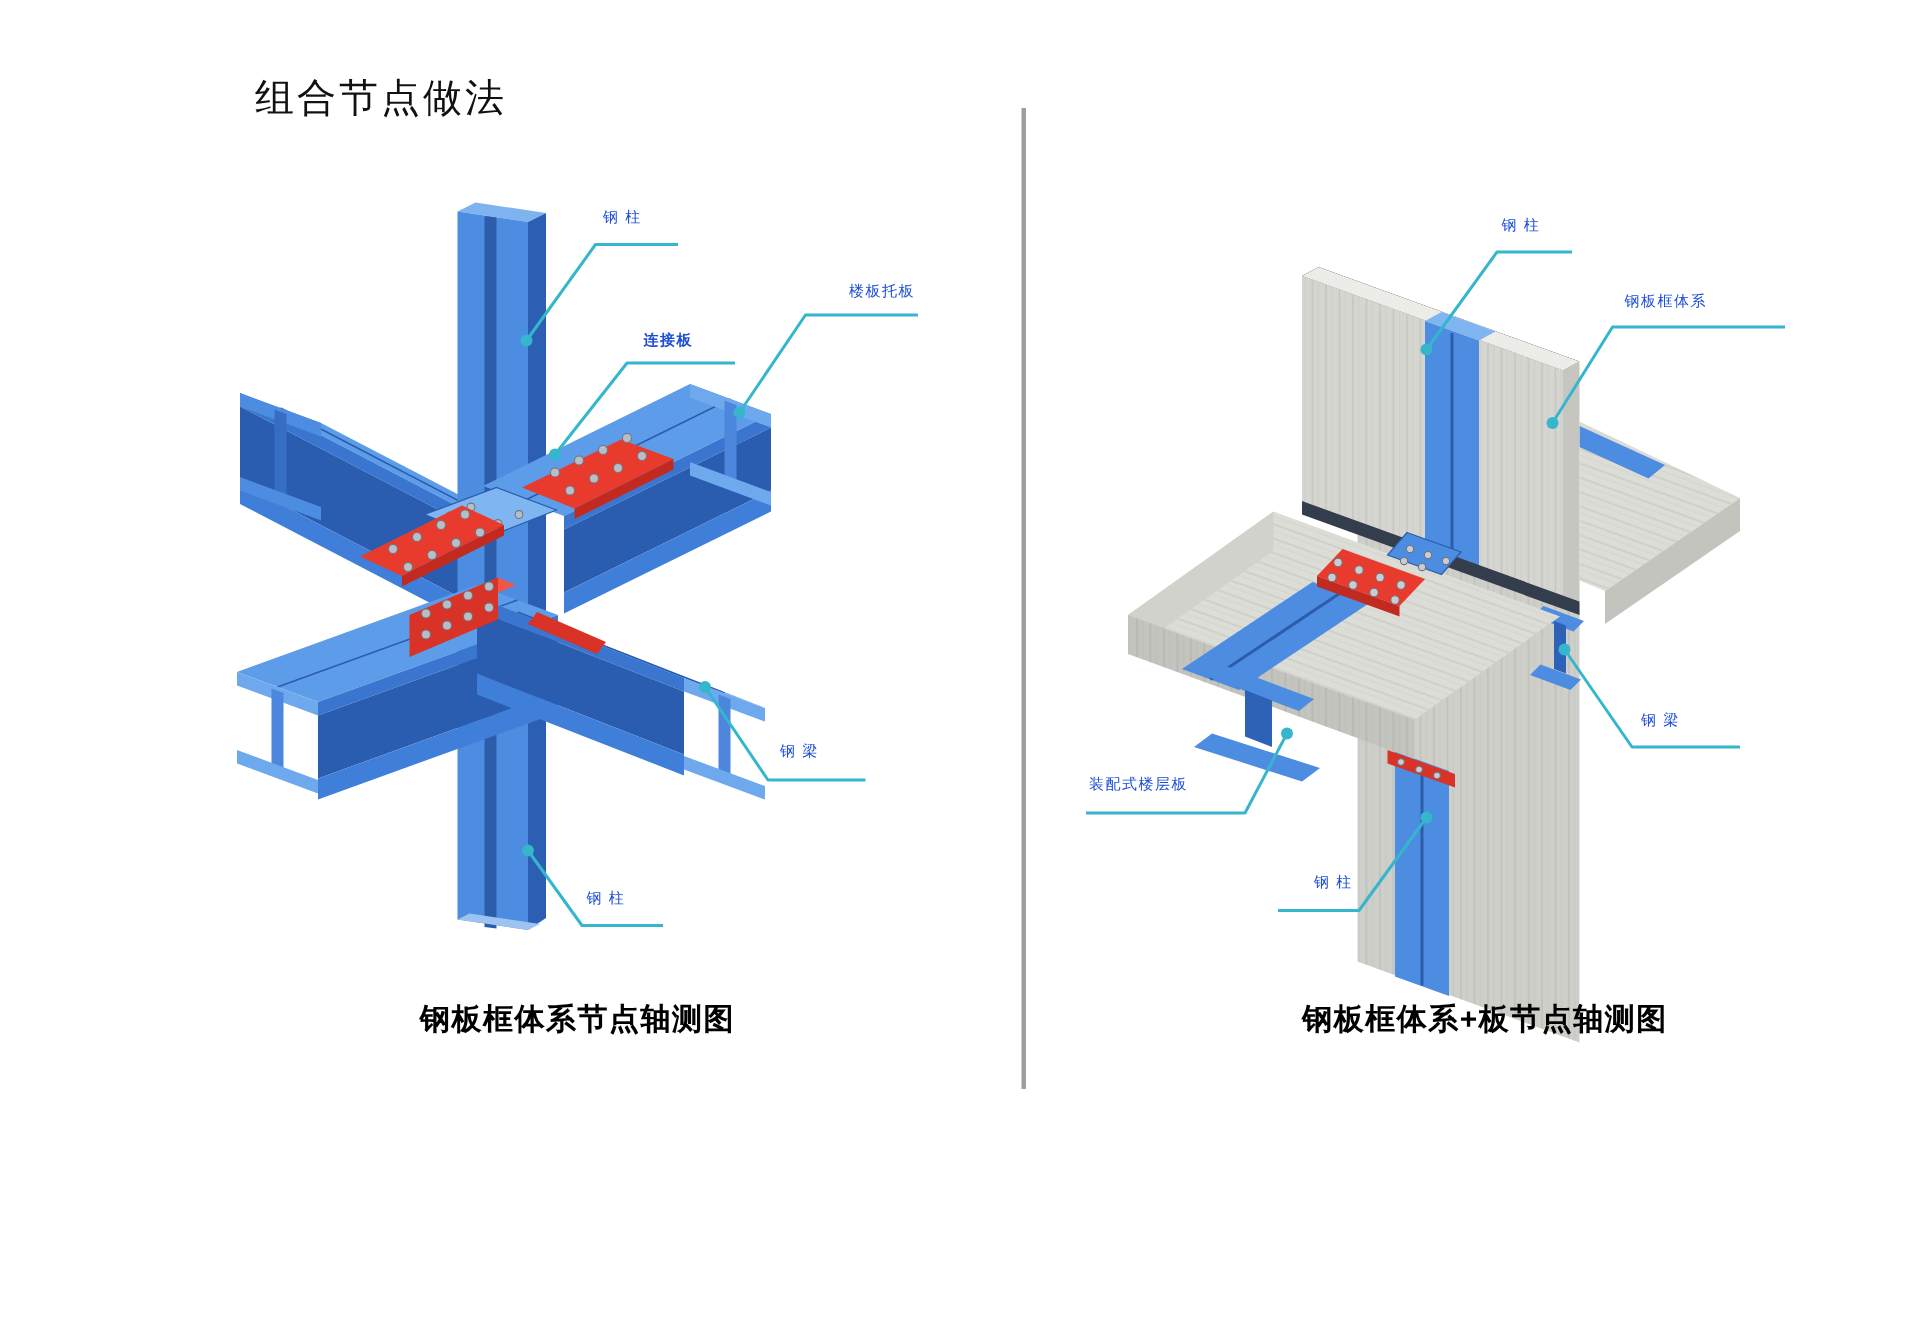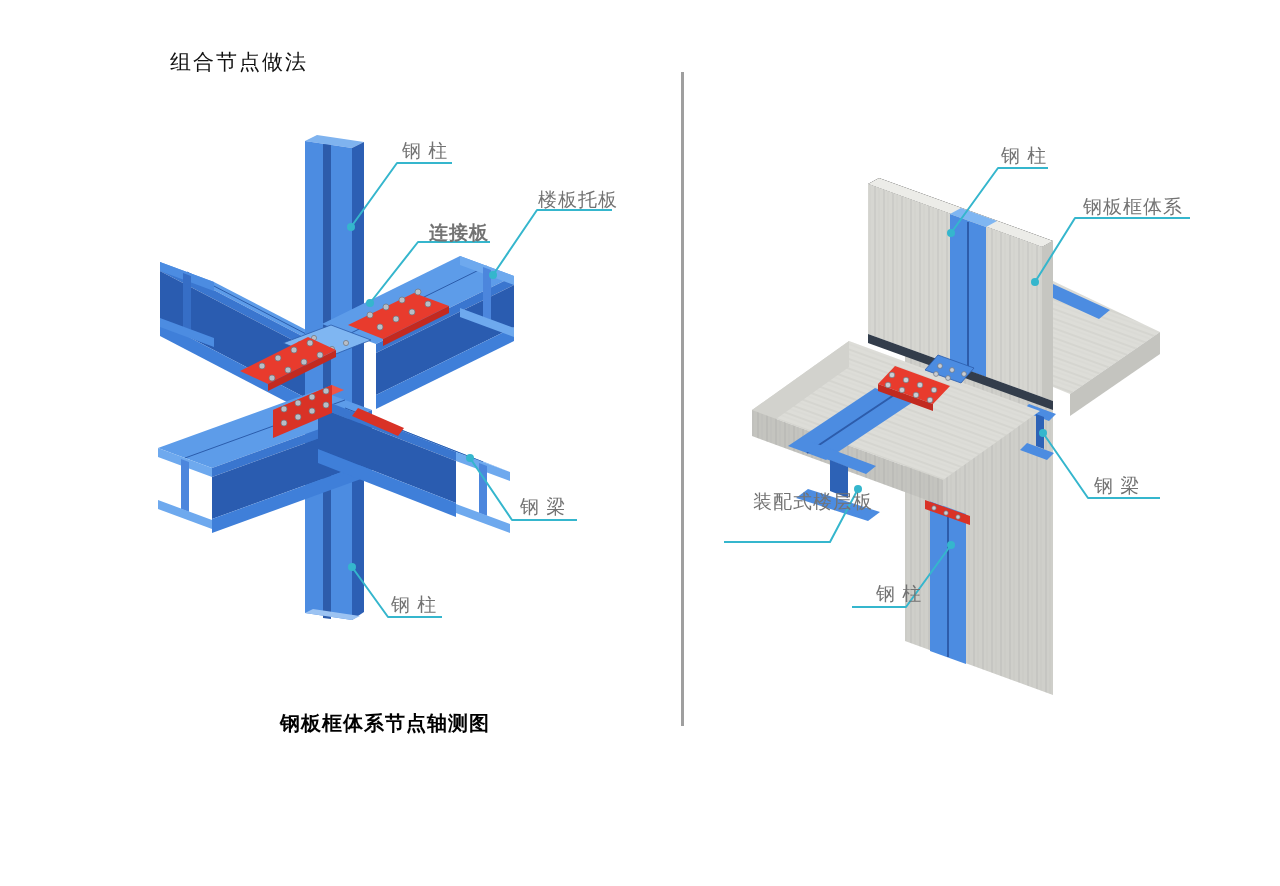--- a/index.html
+++ b/index.html
@@ -2,29 +2,29 @@
 <html><head>
 <meta charset="utf-8">
 <style>
   html,body{margin:0;padding:0;background:#ffffff;}
   .canvas{
     position:relative;width:1280px;height:886px;background:#ffffff;overflow:hidden;
     font-family:"Liberation Sans","DejaVu Sans",sans-serif;color:#1a1a1a;
   }
   .scene{position:absolute;left:0;top:0;}
   .title{
-    position:absolute;left:170px;top:48px;font-size:21px;font-weight:500;
+    position:absolute;left:170px;top:48px;font-size:26px;font-weight:500;
     letter-spacing:2px;color:#111;
   }
   .lbl{
-    position:absolute;font-size:19px;letter-spacing:1px;color:#737373;white-space:nowrap;
+    position:absolute;font-size:10px;letter-spacing:1px;color:#1d4ed8;white-space:nowrap;
   }
   .caption{
     position:absolute;top:666px;transform:translateX(-50%);
-    font-size:20px;font-weight:700;letter-spacing:1px;color:#000;white-space:nowrap;margin-top:44px;
+    font-size:20px;font-weight:700;letter-spacing:1px;color:#000;white-space:nowrap;
   }
   .cap-left{left:385px;}
   .cap-right{left:990px;}
 </style>
 </head>
 <body>
 
 <div class="canvas">
 
   <svg class="scene" width="1280" height="886" viewBox="0 0 1280 886">
@@ -248,26 +248,27 @@
         <circle cx="1043" cy="433" r="4"></circle>
           <circle cx="858" cy="489" r="4"></circle>
         <circle cx="951" cy="545" r="4"></circle>
       </g>
     </g>
   </svg>
 
   <div class="title">组合节点做法</div>
 
   <div class="lbl" style="left:402px;top:138px;">钢 柱</div>
-  <div class="lbl" style="left:538px;top:187px;font-family:Liberation Mono, monospace;">楼板托板</div>
+  <div class="lbl" style="left:566px;top:187px;font-family:Liberation Mono, monospace;">楼板托板</div>
   <div class="lbl" style="left:429px;top:220px;font-weight:bold;">连接板</div>
   <div class="lbl" style="left:520px;top:494px;">钢 梁</div>
   <div class="lbl" style="left:391px;top:592px;">钢 柱</div>
 
   <div class="lbl" style="left:1001px;top:143px;">钢 柱</div>
   <div class="lbl" style="left:1083px;top:194px;">钢板框体系</div>
   <div class="lbl" style="left:1094px;top:473px;">钢 梁</div>
-  <div class="lbl" style="left:726px;top:489px;margin-left:27px;">装配式楼层板</div>
+  <div class="lbl" style="left:726px;top:516px;">装配式楼层板</div>
   <div class="lbl" style="left:876px;top:581px;">钢 柱</div>
 
   <div class="caption cap-left">钢板框体系节点轴测图</div>
+  <div class="caption cap-right">钢板框体系+板节点轴测图</div>
 
 </div>
 
 </body></html>

